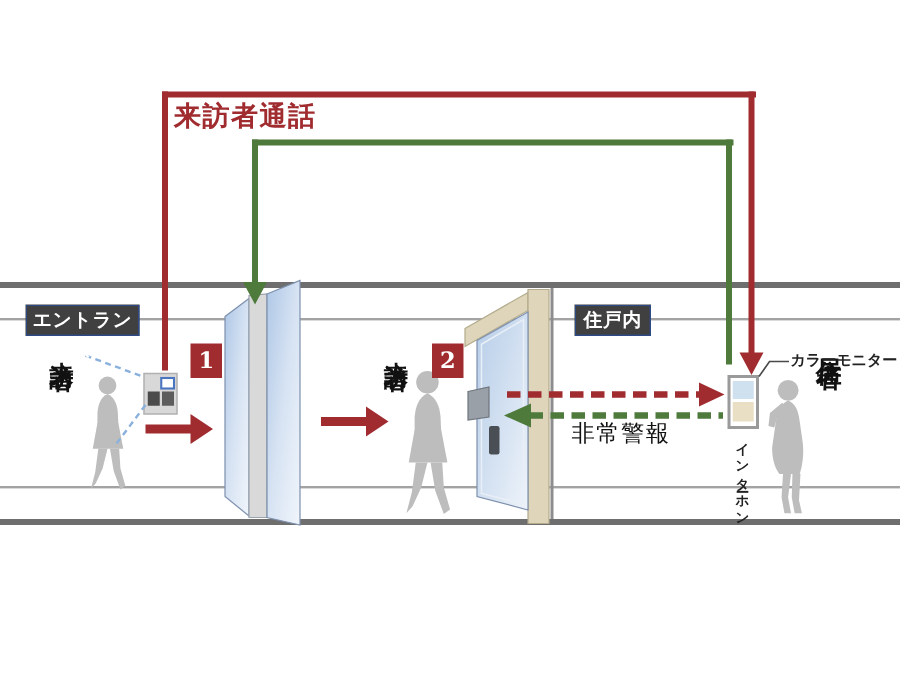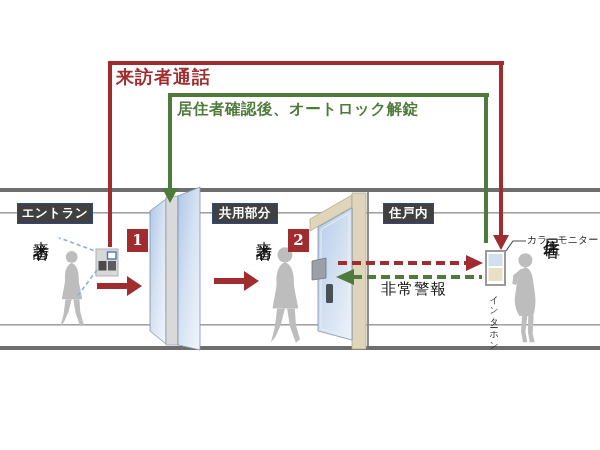--- a/index.html
+++ b/index.html
@@ -1,19 +1,19 @@
 <!DOCTYPE html>
 <html><head>
 <meta charset="utf-8">
 <style>
   html,body{margin:0;padding:0;}
   body{font-family:"Liberation Sans",sans-serif;background:#fff;}
   #stage{position:relative;width:600px;height:394px;background:#ffffff;overflow:hidden;}
   #shapes{position:absolute;left:0;top:0;}
-  .txt{position:absolute;white-space:nowrap;color:#1a1a1a;}
+  .txt{position:absolute;white-space:nowrap;color:#1a1a1a;font-weight:bold;}
   .serif{font-family:"DejaVu Serif","Liberation Serif",serif;}
   .sans{font-family:"Liberation Sans","DejaVu Sans",sans-serif;}
   .flow-title-red{left:116px;top:65px;font-size:18px;font-weight:bold;color:#a02c30;letter-spacing:1px;}
   .flow-title-green{left:177px;top:99px;font-size:15.5px;font-weight:bold;color:#4e7a3c;letter-spacing:0.5px;}
   .zone{position:absolute;top:203px;height:21px;background:#404040;color:#ffffff;
         font-size:12.5px;font-weight:bold;text-align:center;line-height:21px;
         font-family:"Liberation Sans",sans-serif;letter-spacing:0.5px;box-shadow:0 0 0 1px #2e4a85 inset;}
   .zone1{left:17px;width:76px;}
   .zone2{left:212px;width:66px;}
   .zone3{left:383px;width:51px;}
@@ -138,24 +138,22 @@
     <g>
       <rect x="486" y="251" width="19" height="34" fill="#ffffff" stroke="#9a9a9a" stroke-width="2"></rect>
       <rect x="488.5" y="254" width="14" height="12" fill="#cfe0ee"></rect>
       <rect x="488.5" y="268" width="14" height="13" fill="#e9dfc5"></rect>
     </g>
 
     <path d="M506,251 L513,241 L526,241" fill="none" stroke="#4a4a4a" stroke-width="1.1"></path>
   </svg>
 
   <div class="txt serif flow-title-red">来訪者通話</div>
-  <div class="txt serif flow-title-green">居住者確認後、オートロック解錠</div>
 
   <div class="zone zone1">エントランス</div>
-  <div class="zone zone2">共用部分</div>
   <div class="zone zone3">住戸内</div>
 
   <div class="badge badge1">1</div>
   <div class="badge badge2">2</div>
 
   <div class="txt vtext v-visitor1">来訪者</div>
   <div class="txt vtext v-visitor2">来訪者</div>
   <div class="txt vtext v-resident">居住者</div>
 
   <div class="txt sans t-monitor">カラーモニター</div>

